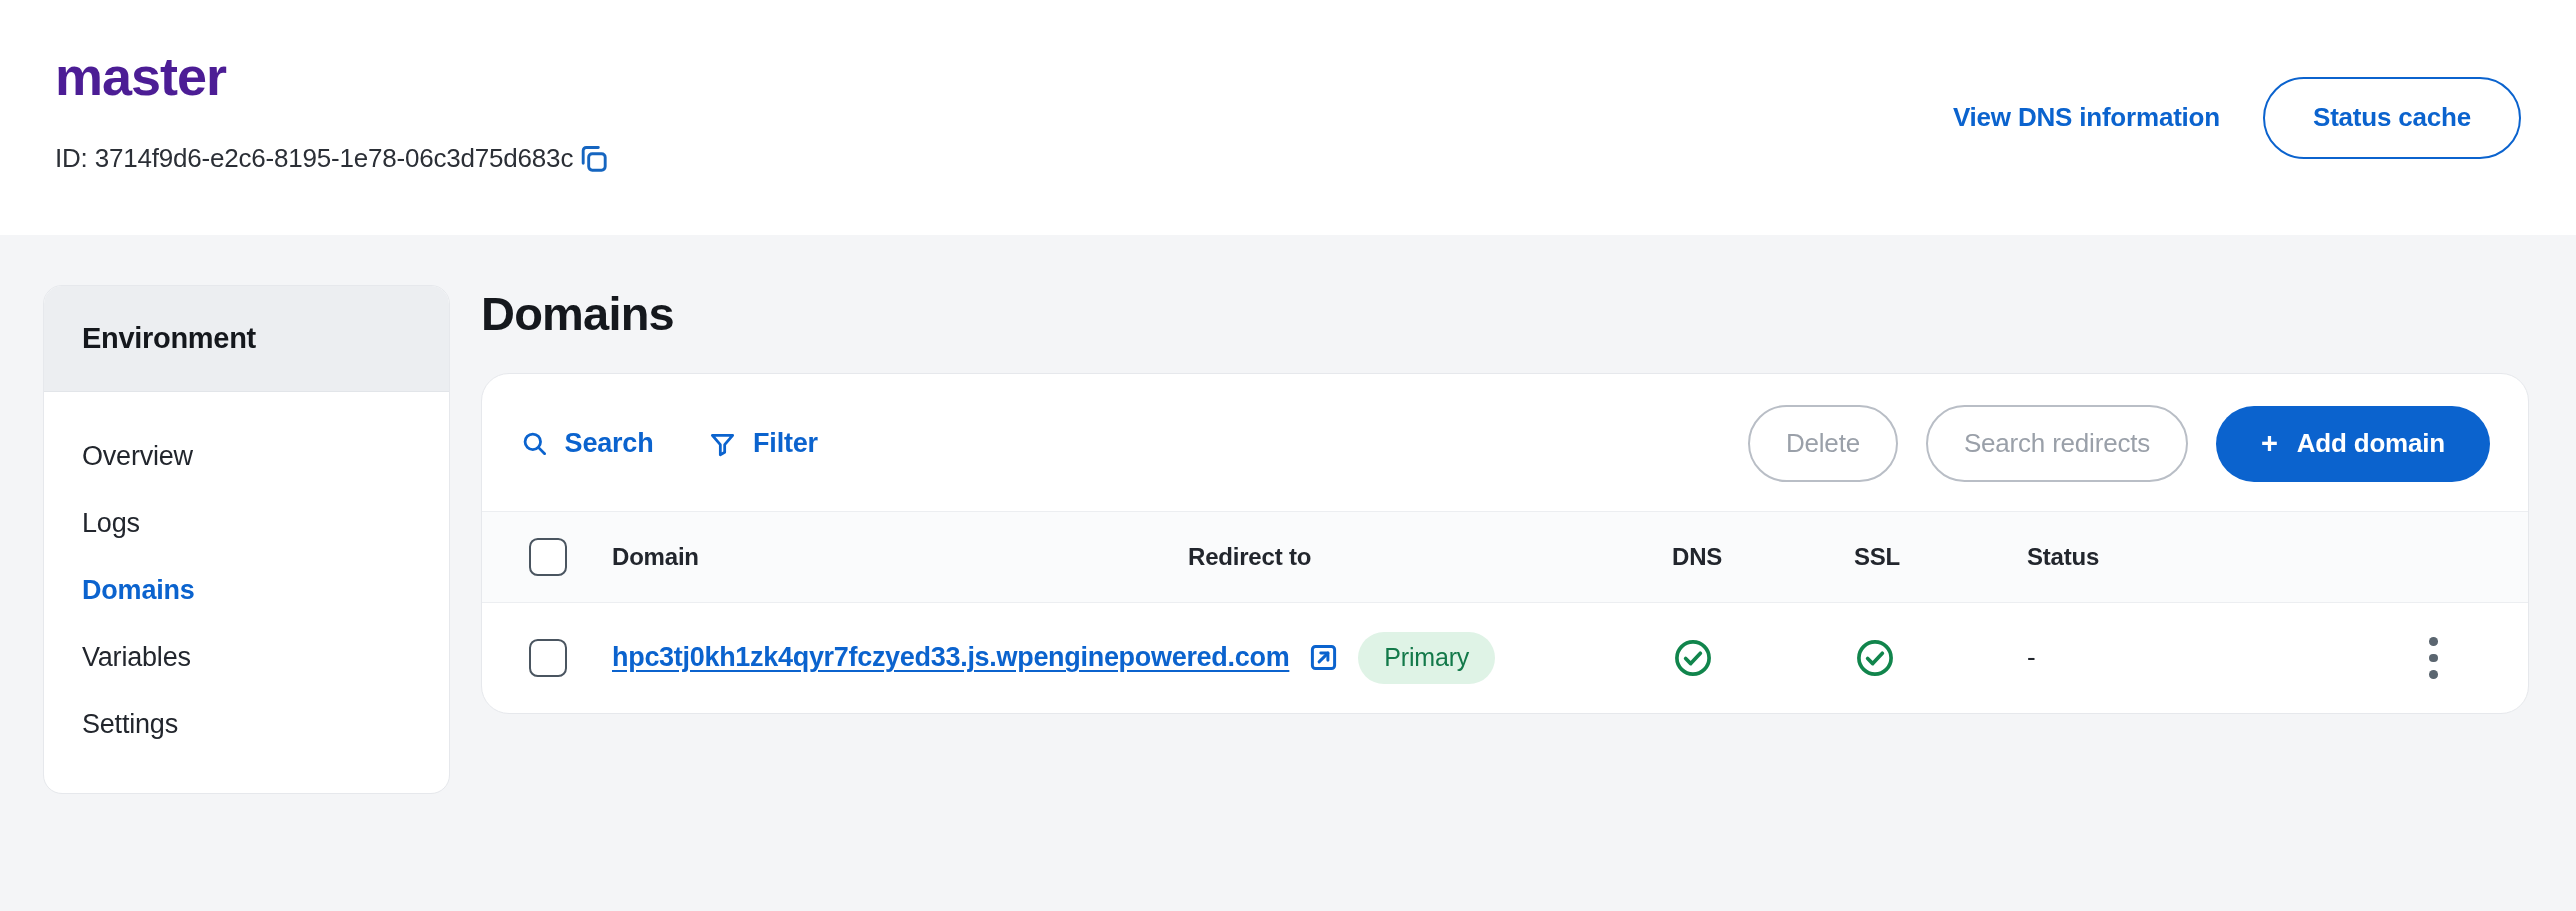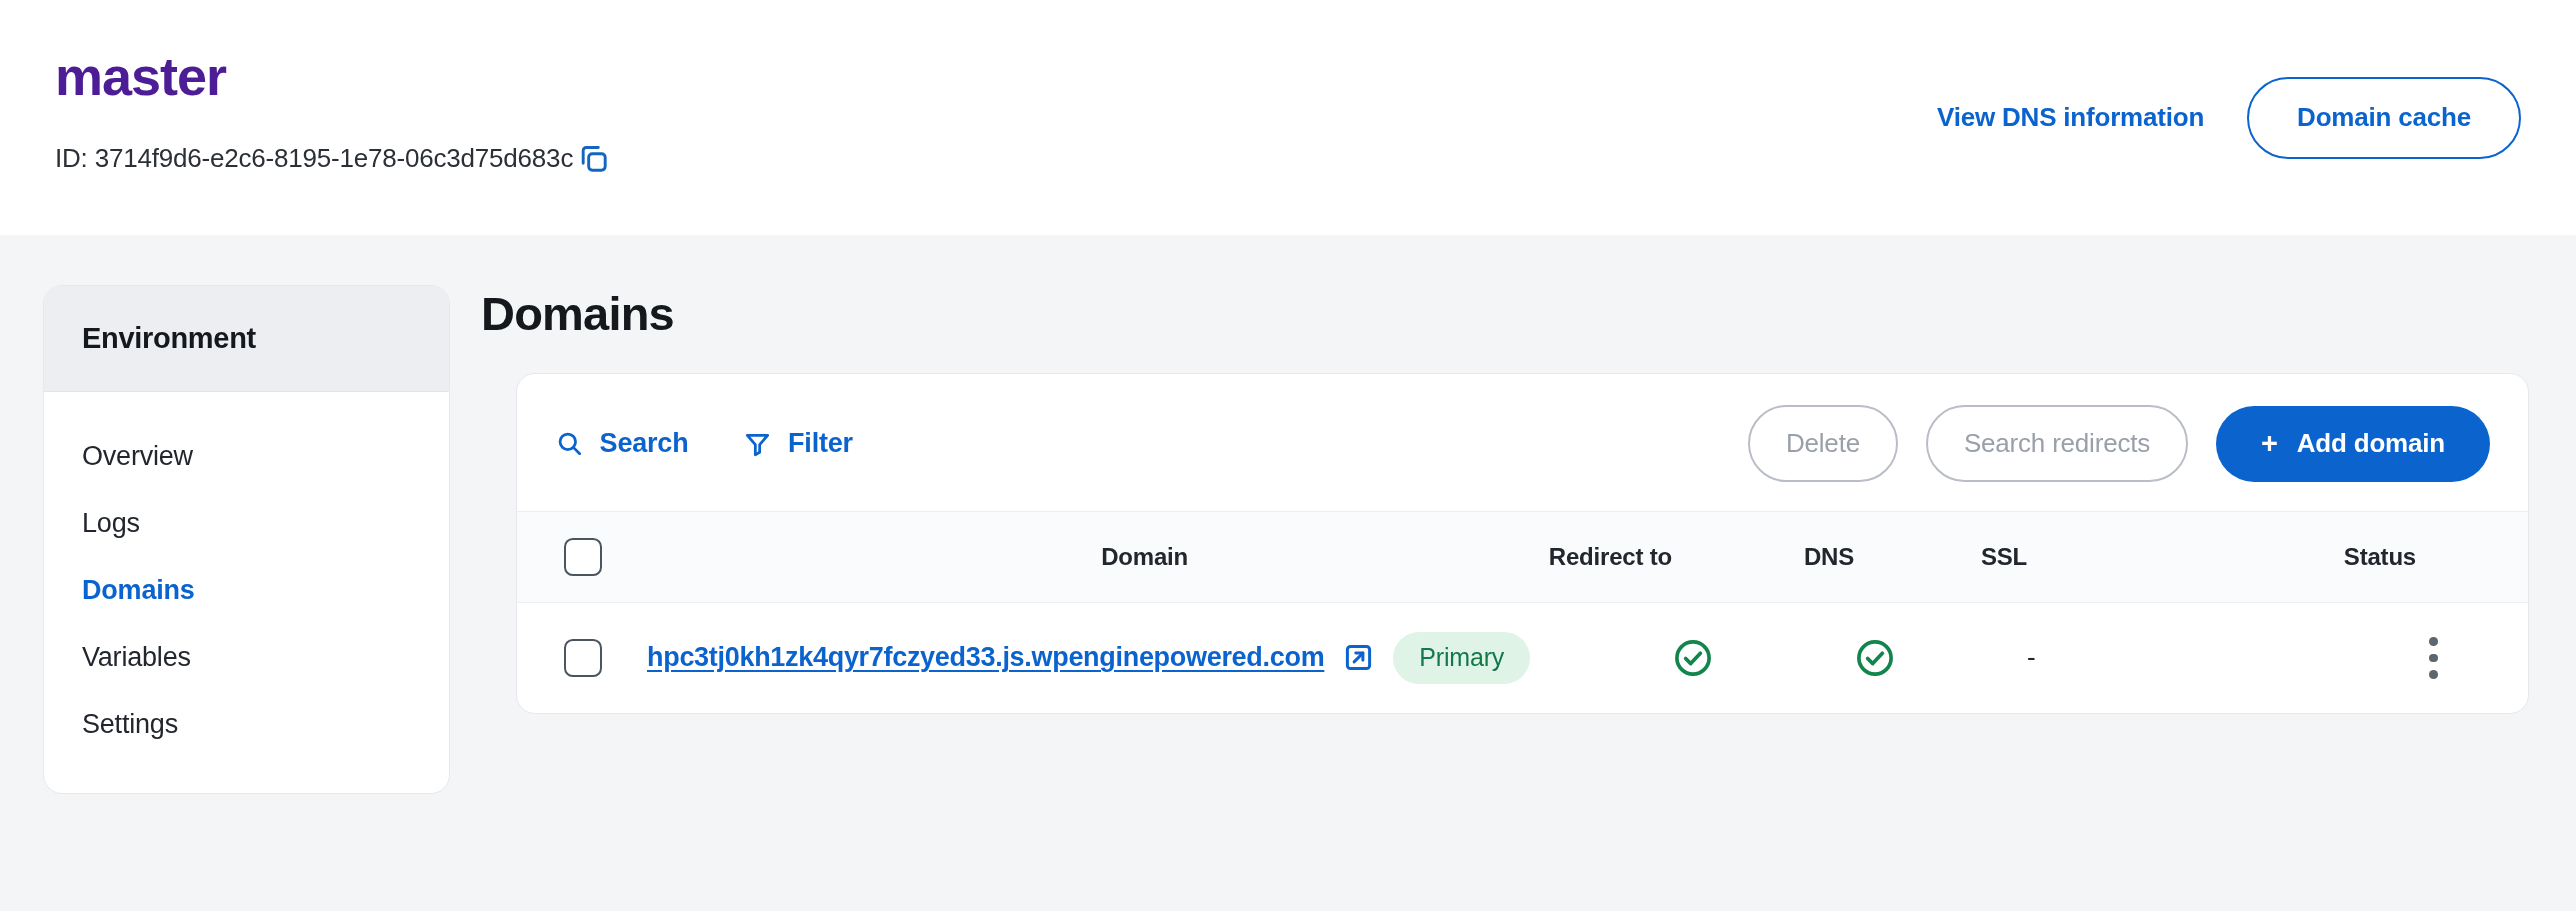--- a/index.html
+++ b/index.html
@@ -119,23 +119,22 @@
     font-weight:bold;
     color:#15181d;
     letter-spacing:-0.8px;
     margin-bottom:36px;
     line-height:1;
   }
 
   .table-card {
     background:#ffffff;
     border:1.7px solid #e6e8ec;
-    border-radius:19px;
+    border-radius:28px;
     overflow:hidden;
-    margin-left:35px;
   }
 
   
   .toolbar {
     display:flex;
     align-items:center;
     justify-content:space-between;
     padding:31px 38px 29px 38px;
   }
   .toolbar-left { display:flex; align-items:center; gap:55px; }
@@ -182,21 +181,21 @@
     align-items:center;
     gap:19px;
     white-space:nowrap;
   }
   .plus-glyph { font-size:29px; font-weight:bold; line-height:1; }
 
   
   .tbl { width:100%; border-collapse:collapse; table-layout:fixed; }
   .tbl thead tr { background:#fafbfc; }
   .tbl th {
-    text-align:right;
+    text-align:left;
     font-size:24px;
     font-weight:bold;
     color:#22262d;
     padding:26px 0;
     border-top:1.7px solid #eceef1;
     border-bottom:1.7px solid #eceef1;
     letter-spacing:-0.2px;
   }
   .tbl td {
     padding:29px 0;
@@ -272,21 +271,21 @@
           <svg viewBox="0 0 24 24" width="33" height="33" fill="none" stroke="#1565c0" stroke-width="2.1" stroke-linecap="round" stroke-linejoin="round">
             <rect x="8.5" y="8.5" width="12" height="12" rx="2.6"></rect>
             <path d="M4.5 15.5V6.2A2.2 2.2 0 0 1 6.7 4h8.8"></path>
           </svg>
         </span>
       </div>
     </div>
 
     <div class="header-right">
       <a class="dns-link" href="#">View DNS information</a>
-      <button class="purge-btn">Domain cache</button>
+      <button class="purge-btn">Status cache</button>
     </div>
   </div>
 
   <div class="body-area">
 
     <div class="sidebar">
       <div class="sidebar-header">
         <div class="sidebar-header-title">Environment</div>
       </div>
       <div class="sidebar-nav">

